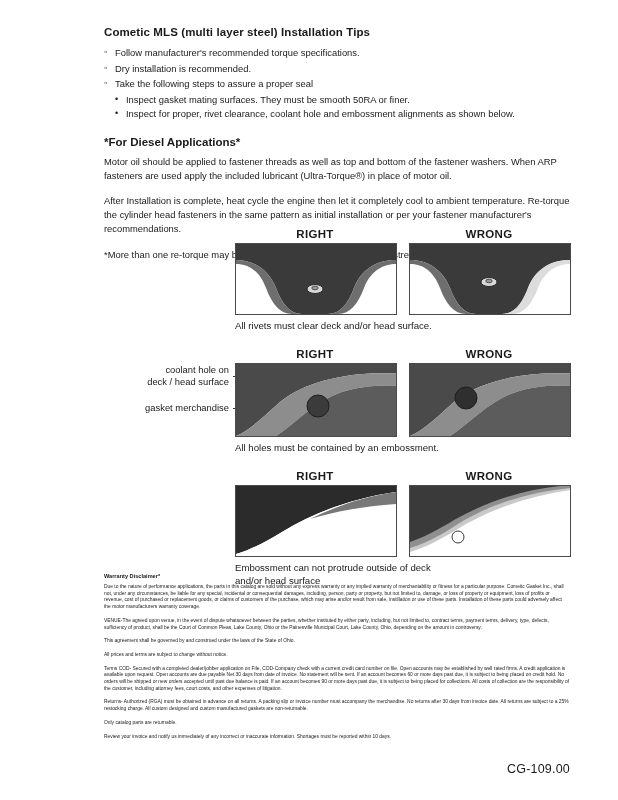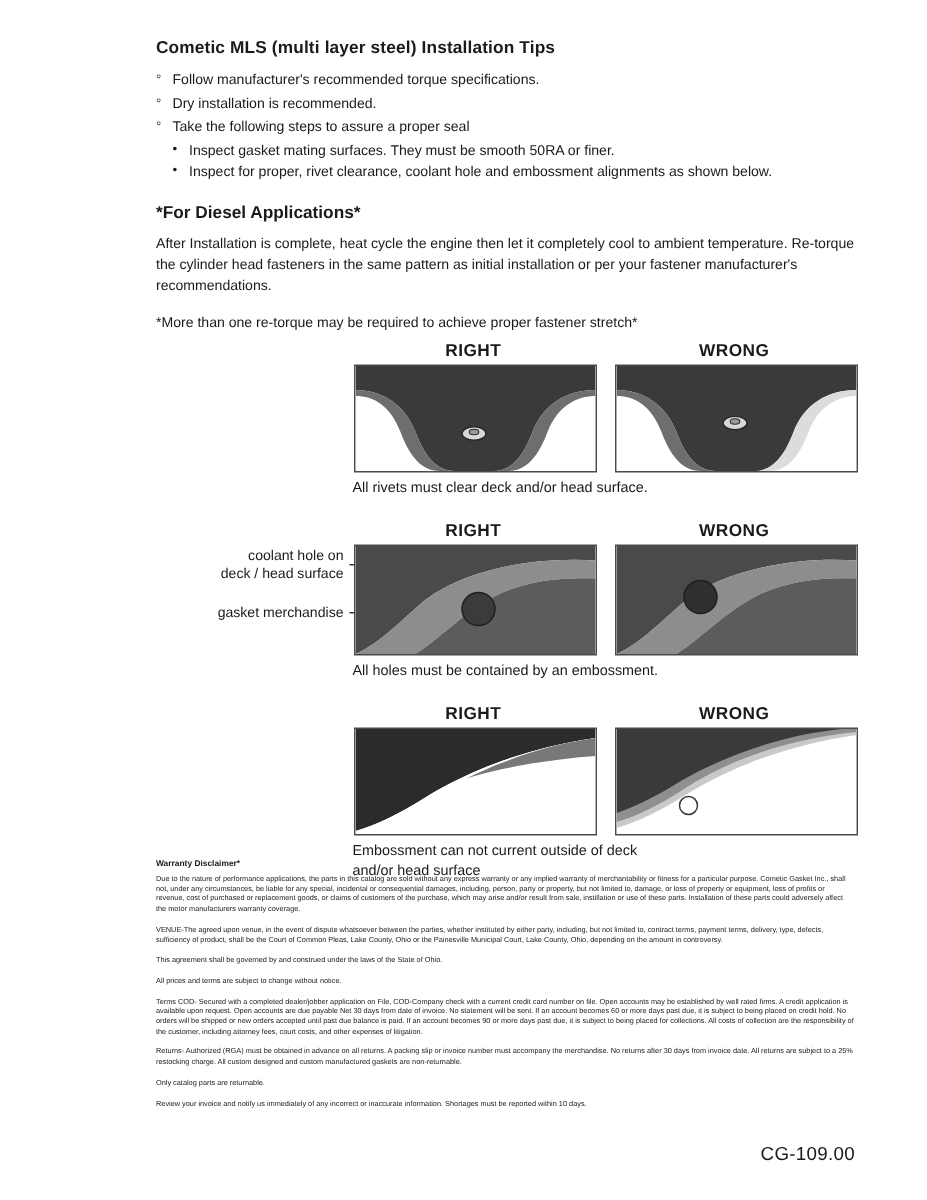--- a/index.html
+++ b/index.html
@@ -89,21 +89,21 @@
   .figures {
     position: absolute;
     left: 104px;
     top: 228px;
     width: 466px;
   }
   .fig-row {
     position: relative;
     display: flex;
     gap: 14px;
-    justify-content: center;
+    justify-content: flex-start;
     margin-left: 131px;
   }
   .fig-col {
     width: 160px;
   }
   .fig-label {
     text-align: center;
     font-size: 11.5px;
     font-weight: bold;
     margin-bottom: 3px;
@@ -198,20 +198,21 @@
         <span>Take the following steps to assure a proper seal</span>
         <ul class="sub">
           <li>Inspect gasket mating surfaces.  They must be smooth 50RA or finer.</li>
           <li>Inspect for proper, rivet clearance, coolant hole and embossment alignments as shown below.</li>
         </ul>
       </li>
     </ul>
 
     <h2 class="subhead">*For Diesel Applications*</h2>
 
+    <p class="para">Motor oil should be applied to fastener threads as well as top and bottom of the fastener washers.  When ARP fasteners are used apply the included lubricant (Ultra-Torque®) in place of motor oil.</p>
     <p class="para">After Installation is complete, heat cycle the engine then let it completely cool to ambient temperature. Re-torque the cylinder head fasteners in the same pattern as initial installation or per your fastener manufacturer's recommendations.</p>
     <p class="para last">*More than one re-torque may be required to achieve proper fastener stretch*</p>
   </div>
 
   <div class="figures">
 
     <div class="fig-row">
       <div class="fig-col">
         <div class="fig-label">RIGHT</div>
         <div class="fig-box">
@@ -305,21 +306,21 @@
             <rect x="0" y="0" width="160" height="70" fill="#ffffff"></rect>
             <path d="M0,0 L160,0 L160,4 C118,10 78,24 46,44 C30,54 14,62 0,66 Z" fill="#c9c9c9"></path>
             <path d="M0,0 L160,0 L160,2 C120,6 80,18 48,38 C30,50 14,58 0,62 Z" fill="#8f8f8f"></path>
             <path d="M0,0 L150,0 C112,4 76,16 44,34 C28,44 12,52 0,56 Z" fill="#3a3a3a"></path>
             <circle cx="48" cy="51" r="6" fill="#ffffff" stroke="#3a3a3a" stroke-width="1"></circle>
           </svg>
         </div>
       </div>
     </div>
     <div class="cap-wrap indent2" style="margin-top:4px;">
-      <p class="fig-caption" style="margin:0;">Embossment can not current outside of deck</p>
+      <p class="fig-caption" style="margin:0;">Embossment can not protrude outside of deck</p>
       <p class="fig-caption" style="margin:0;">and/or head surface</p>
     </div>
 
   </div>
 
   <div class="warranty">
     <h3>Warranty Disclaimer*</h3>
     <p>Due to the nature of performance applications, the parts in this catalog are sold without any express warranty or any implied warranty of merchantability or fitness for a particular purpose.  Cometic Gasket Inc., shall not, under any circumstances, be liable for any special, incidental or consequential damages, including, person, party or property, but not limited to, damage, or loss of property or equipment, loss of profits or revenue, cost of purchased or replacement goods, or claims of customers of the purchase, which may arise and/or result from sale, instillation or use of these parts.  Installation of these parts could adversely affect the motor manufacturers warranty coverage.</p>
     <p>VENUE-The agreed upon venue, in the event of dispute whatsoever between the parties, whether instituted by either party, including, but not limited to, contract terms, payment terms, delivery, type, defects, sufficiency of product, shall be the Court of Common Pleas, Lake County, Ohio or the Painesville Municipal Court, Lake County, Ohio, depending on the amount in controversy.</p>
     <p>This agreement shall be governed by and construed under the laws of the State of Ohio.</p>

